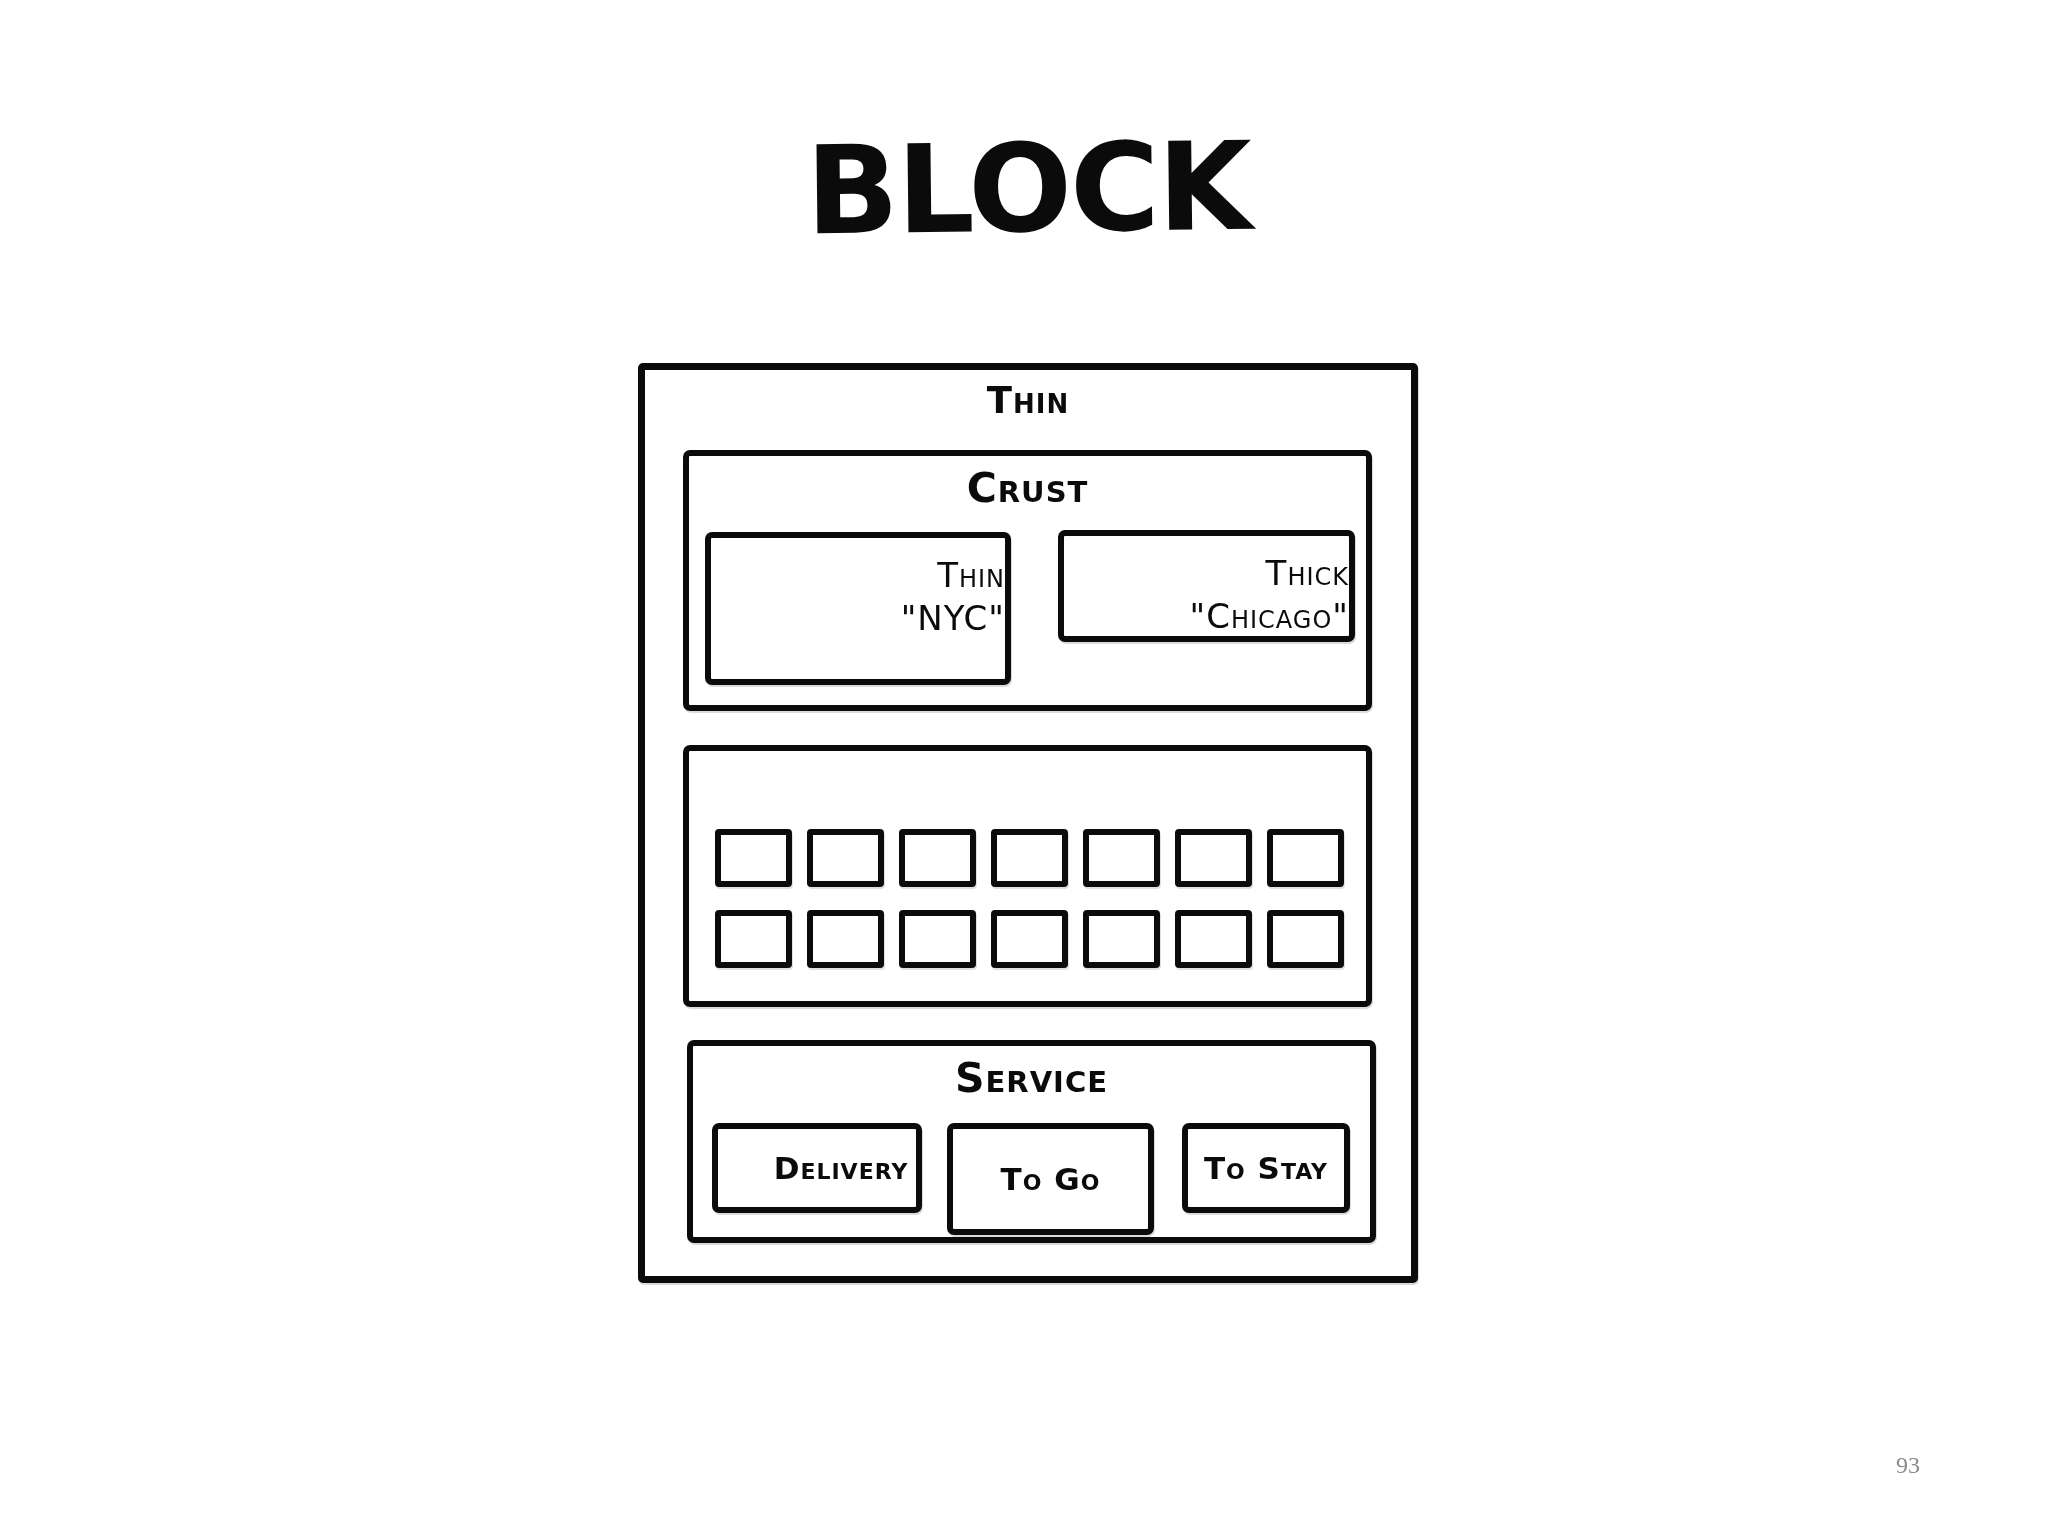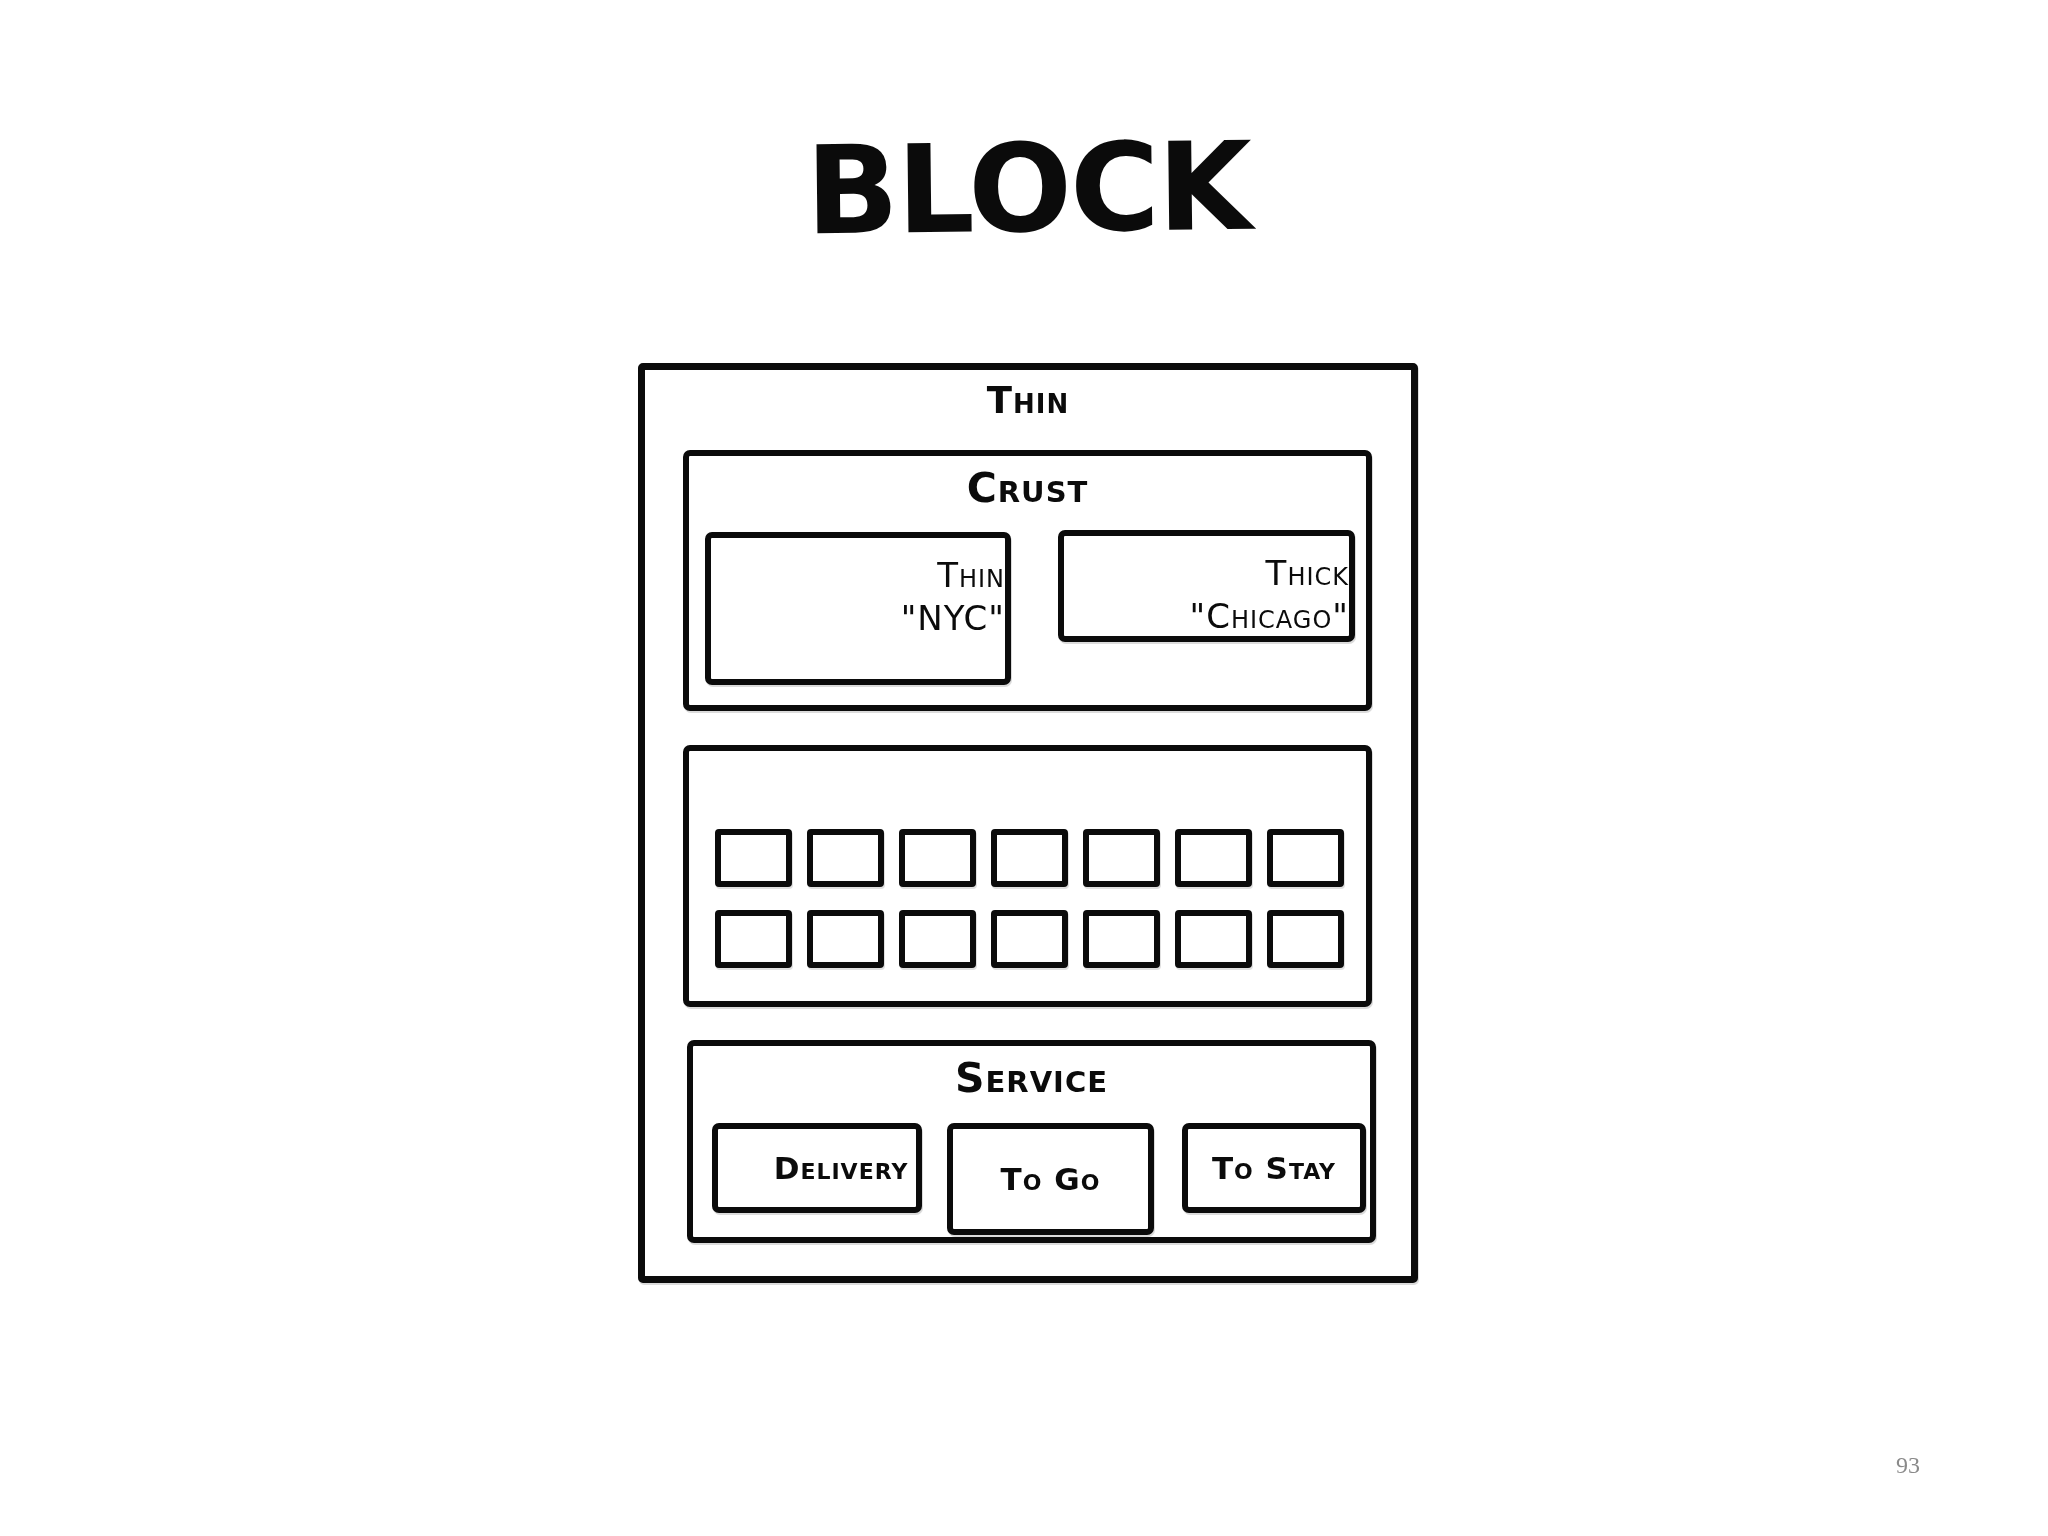--- a/index.html
+++ b/index.html
@@ -63,21 +63,21 @@
     border:6px solid var(--ink);border-radius:4px;
     box-shadow:1px 2px 0 rgba(0,0,0,0.12);
   }
 
   .service-option{
     display:flex;align-items:center;justify-content:center;
     font-weight:bold;font-variant:small-caps;font-size:31px;letter-spacing:1px;
   }
   .opt-delivery{left:19px;top:77px;width:210px;height:90px;padding-left:48px;}
   .opt-togo{left:254px;top:77px;width:207px;height:112px;}
-  .opt-tostay{left:489px;top:77px;width:184px;height:90px;}
+  .opt-tostay{left:489px;top:77px;width:168px;height:90px;}
 
   .page-number{
     position:absolute;left:1896px;top:1452px;width:60px;
     font-size:24px;color:var(--pagenum);text-align:left;
     font-family:Liberation Serif, serif;
   }
 </style>
 </head>
 <body>
 

